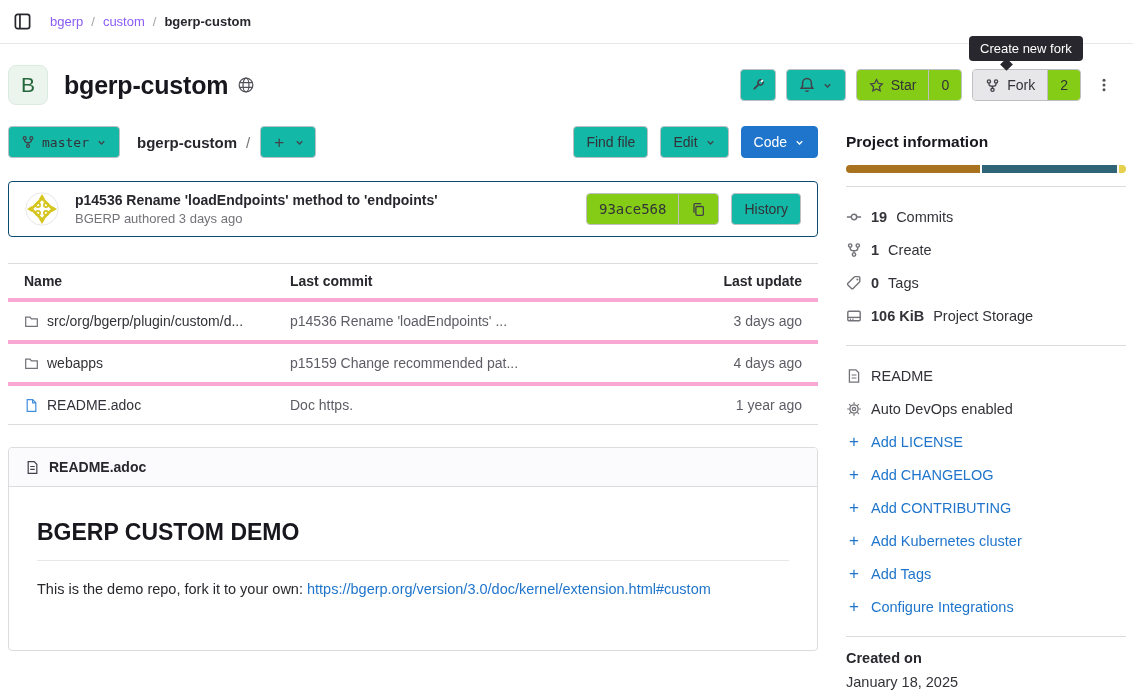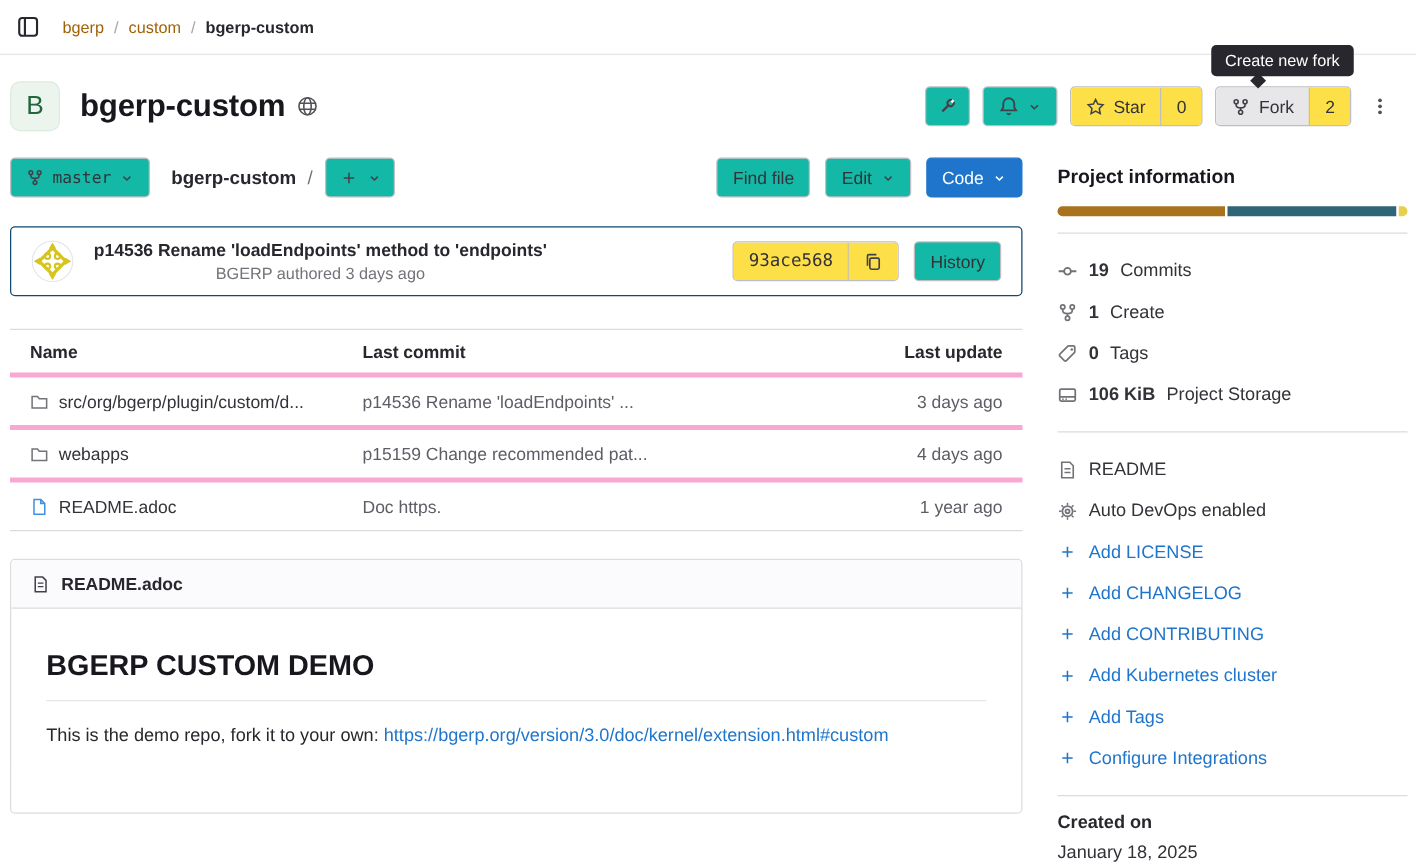--- a/index.html
+++ b/index.html
@@ -11,39 +11,39 @@
   .mono { font-family:"DejaVu Sans Mono","Liberation Mono",monospace; }
   a { text-decoration:none; }
   svg { display:block; flex:none; }
 
   
   .topbar { height:44px; display:flex; align-items:center; gap:14px;
             padding:0 16px 0 8px; border-bottom:1px solid #e7e6ea; }
   .panel-btn { width:28px; height:28px; display:flex; align-items:center; justify-content:center;
                border:none; background:none; cursor:pointer; border-radius:4px; }
   .crumbs { display:flex; align-items:center; gap:8px; font-size:13px; }
-  .crumbs a { color:#a16207; }
+  .crumbs a { color:#8b5cf6; }
   .crumbs .sep { color:#a4a3a8; }
   .crumbs .current { color:#28272d; font-weight:bold; }
 
   
   .header-row { display:flex; align-items:center; padding:21px 16px 0 8px; }
   .proj-avatar { width:40px; height:40px; border-radius:8px; background:#ecf4ee;
                  color:#24663b; font-size:21px; display:flex; align-items:center;
                  justify-content:center; border:1px solid #dcebe0; }
   .proj-title { font-size:25px; font-weight:bold; color:#18171d; margin-left:16px; letter-spacing:-.2px; }
   .globe { margin-left:9px; }
   .header-actions { margin-left:auto; display:flex; align-items:center; gap:10px; }
   .btn { height:32px; display:inline-flex; align-items:center; justify-content:center;
          gap:7px; padding:0 12px; border:1px solid #bfbfc3; border-radius:4px;
          background:#14b8a6; color:#333238; font-size:14px; font-family:inherit; cursor:pointer; }
   .btn-icon { width:36px; padding:0; }
   .split { display:inline-flex; border:1px solid #bfbfc3; border-radius:4px; overflow:hidden; }
   .split .seg { height:30px; display:inline-flex; align-items:center; gap:7px;
-                padding:0 12px; background:#fde047; font-size:14px; cursor:pointer; }
+                padding:0 12px; background:#84cc16; font-size:14px; cursor:pointer; }
   .split .seg + .seg { border-left:1px solid #bfbfc3; }
   .seg.hovered { background:#e7e7ea; }
   .kebab-btn { border:none; background:none; width:26px; height:32px;
                display:flex; align-items:center; justify-content:center; cursor:pointer; }
 
   
   .tooltip { position:absolute; left:969px; top:36px; background:#28272d; color:#fff;
              font-size:13px; padding:5px 11px; border-radius:4px; z-index:30; white-space:nowrap; }
   .tooltip-caret { position:absolute; left:1002px; top:60px; width:9px; height:9px;
                    background:#28272d; transform:rotate(45deg); z-index:29; }
@@ -61,21 +61,21 @@
   .repo-path .sep { color:#737278; }
   .nav-spacer { flex:1; }
   .btn-primary { background:#1f75cb; border-color:#1f75cb; color:#fff; }
   .nav-row .btn + .btn { margin-left:12px; }
 
   
   .commit-card { margin-top:23px; border:1px solid #0c4a6e; border-radius:4px;
                  padding:10px 16px; display:flex; align-items:center; }
   .commit-text { margin-left:16px; }
   .commit-title { font-weight:bold; font-size:14px; color:#28272d; }
-  .commit-meta { font-size:13px; color:#737278; margin-top:3px;text-align:center; }
+  .commit-meta { font-size:13px; color:#737278; margin-top:3px; }
   .commit-actions { margin-left:auto; display:flex; align-items:center; gap:12px; }
   .sha-seg { font-size:13px; }
 
   
   .file-table { margin-top:26px; border-top:1px solid #dcdcde; border-bottom:1px solid #dcdcde; }
   .ft-row { display:flex; align-items:center; padding:0 16px; }
   .ft-head { height:34px; font-weight:bold; color:#28272d; }
   .ft-item { height:42px; border-top:4px solid #f9a8d4; }
   .col-name { flex:0 0 266px; display:flex; align-items:center; gap:8px; overflow:hidden; white-space:nowrap; }
   .col-commit { flex:1; overflow:hidden; white-space:nowrap; }

